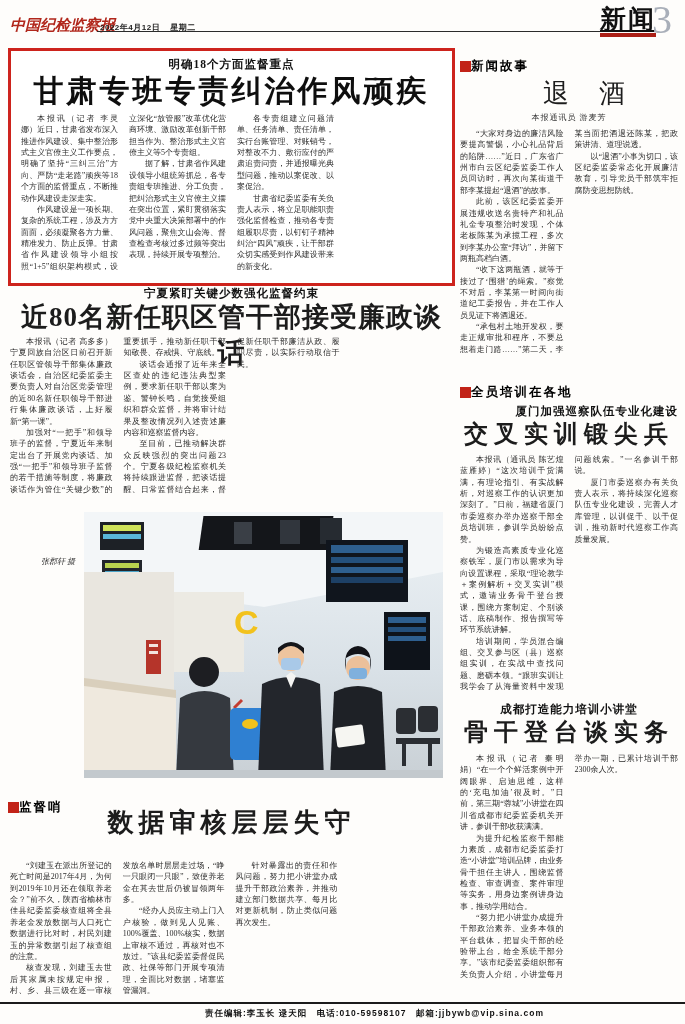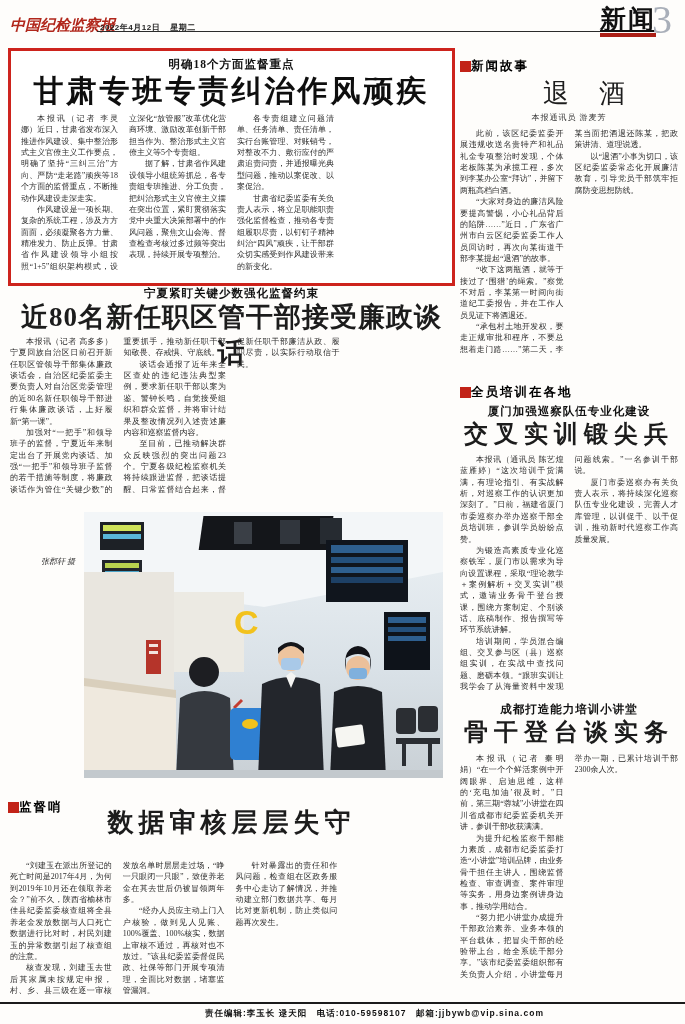--- a/index.html
+++ b/index.html
@@ -52,21 +52,21 @@
   .monitor-byline{position:absolute;left:8px;width:447px;top:843px;}
   .monitor-body{position:absolute;left:10px;width:440px;top:860px;height:140px;}
   
   .rail{position:absolute;left:460px;top:0;width:218px;height:1024px;}
   .tuijiu-label{position:absolute;left:0;top:58px;}
   .tuijiu-headline{position:absolute;left:16px;width:218px;top:76px;font-size:26px;font-weight:normal;
            text-align:center;letter-spacing:2px;}
   .tuijiu-byline{position:absolute;left:0;width:218px;top:112px;}
   .tuijiu-body{position:absolute;left:0;width:218px;top:128px;height:246px;}
   .xiamen-label{position:absolute;left:0;top:384px;}
-  .xiamen-kicker{position:absolute;left:0;width:218px;top:404px;}
+  .xiamen-kicker{position:absolute;left:0;width:218px;top:404px;text-align:right;}
   .xiamen-headline{position:absolute;left:0;width:218px;top:418px;font-size:24px;font-weight:bold;
            text-align:center;letter-spacing:6px;}
   .xiamen-body{position:absolute;left:0;width:218px;top:454px;height:240px;}
   .chengdu-kicker{position:absolute;left:0;width:218px;top:702px;}
   .chengdu-headline{position:absolute;left:0;width:218px;top:716px;font-size:24px;font-weight:bold;
            text-align:center;letter-spacing:6px;}
   .chengdu-body{position:absolute;left:0;width:218px;top:753px;height:247px;}
   
   .ft-rule{position:absolute;left:0;top:1002px;width:685px;height:2px;background:#1b1b1b;}
   .ft-text{position:absolute;left:0;top:1008px;width:685px;text-align:center;font-size:8.5px;
@@ -192,34 +192,34 @@
 
   <div class="sec-label monitor-label">
     <span class="sec-icon"></span>
     <span>监督哨</span>
   </div>
   <div class="monitor-headline">数据审核层层失守</div>
   <div class="art-body cols-4 monitor-body">
       <p class="para">“刘建玉在派出所登记的死亡时间是2017年4月，为何到2019年10月还在领取养老金？”前不久，陕西省榆林市佳县纪委监委核查组将全县养老金发放数据与人口死亡数据进行比对时，村民刘建玉的异常数据引起了核查组的注意。</p>
       <p class="para">核查发现，刘建玉去世后其家属未按规定申报，村、乡、县三级在逐一审核发放名单时层层走过场，“睁一只眼闭一只眼”，致使养老金在其去世后仍被冒领两年多。</p>
       <p class="para">“经办人员应主动上门入户核验，做到见人见账、100%覆盖、100%核实，数据上审核不通过，再核对也不放过。”该县纪委监委督促民政、社保等部门开展专项清理，全面比对数据，堵塞监管漏洞。</p>
-      <p class="para">针对暴露出的责任和作风问题，检查组在区政务服务中心走访了解情况，并推动建立部门数据共享、每月比对更新机制，防止类似问题再次发生。</p>
+      <p class="para">针对暴露出的责任和作风问题，努力把小讲堂办成提升干部政治素养，并推动建立部门数据共享、每月比对更新机制，防止类似问题再次发生。</p>
     </div>
 
   <div class="rail">
 
     <div class="sec-label tuijiu-label">
       <span class="sec-icon"></span>
       <span>新闻故事</span>
     </div>
     <div class="tuijiu-headline">退　酒</div>
     <div class="byline tuijiu-byline">本报通讯员 游麦芳</div>
     <div class="art-body cols-2 tuijiu-body">
+        <p class="para">“大家对身边的廉洁风险要提高警惕，小心礼品背后的陷阱……”近日，广东省广州市白云区纪委监委工作人员回访时，再次向某街道干部李某提起“退酒”的故事。</p>
         <p class="para">此前，该区纪委监委开展违规收送名贵特产和礼品礼金专项整治时发现，个体老板陈某为承揽工程，多次到李某办公室“拜访”，并留下两瓶高档白酒。</p>
-        <p class="para">“大家对身边的廉洁风险要提高警惕，小心礼品背后的陷阱……”近日，广东省广州市白云区纪委监委工作人员回访时，再次向某街道干部李某提起“退酒”的故事。</p>
         <p class="para">“收下这两瓶酒，就等于接过了‘围猎’的绳索。”察觉不对后，李某第一时间向街道纪工委报告，并在工作人员见证下将酒退还。</p>
         <p class="para">“承包村土地开发权，要走正规审批和程序，不要总想着走门路……”第二天，李某当面把酒退还陈某，把政策讲清、道理说透。</p>
         <p class="para">以“退酒”小事为切口，该区纪委监委常态化开展廉洁教育，引导党员干部筑牢拒腐防变思想防线。</p>
       </div>
 
     <div class="sec-label xiamen-label">
       <span class="sec-icon"></span>
       <span>全员培训在各地</span>
     </div>
     <div class="kicker xiamen-kicker">厦门加强巡察队伍专业化建设</div>

